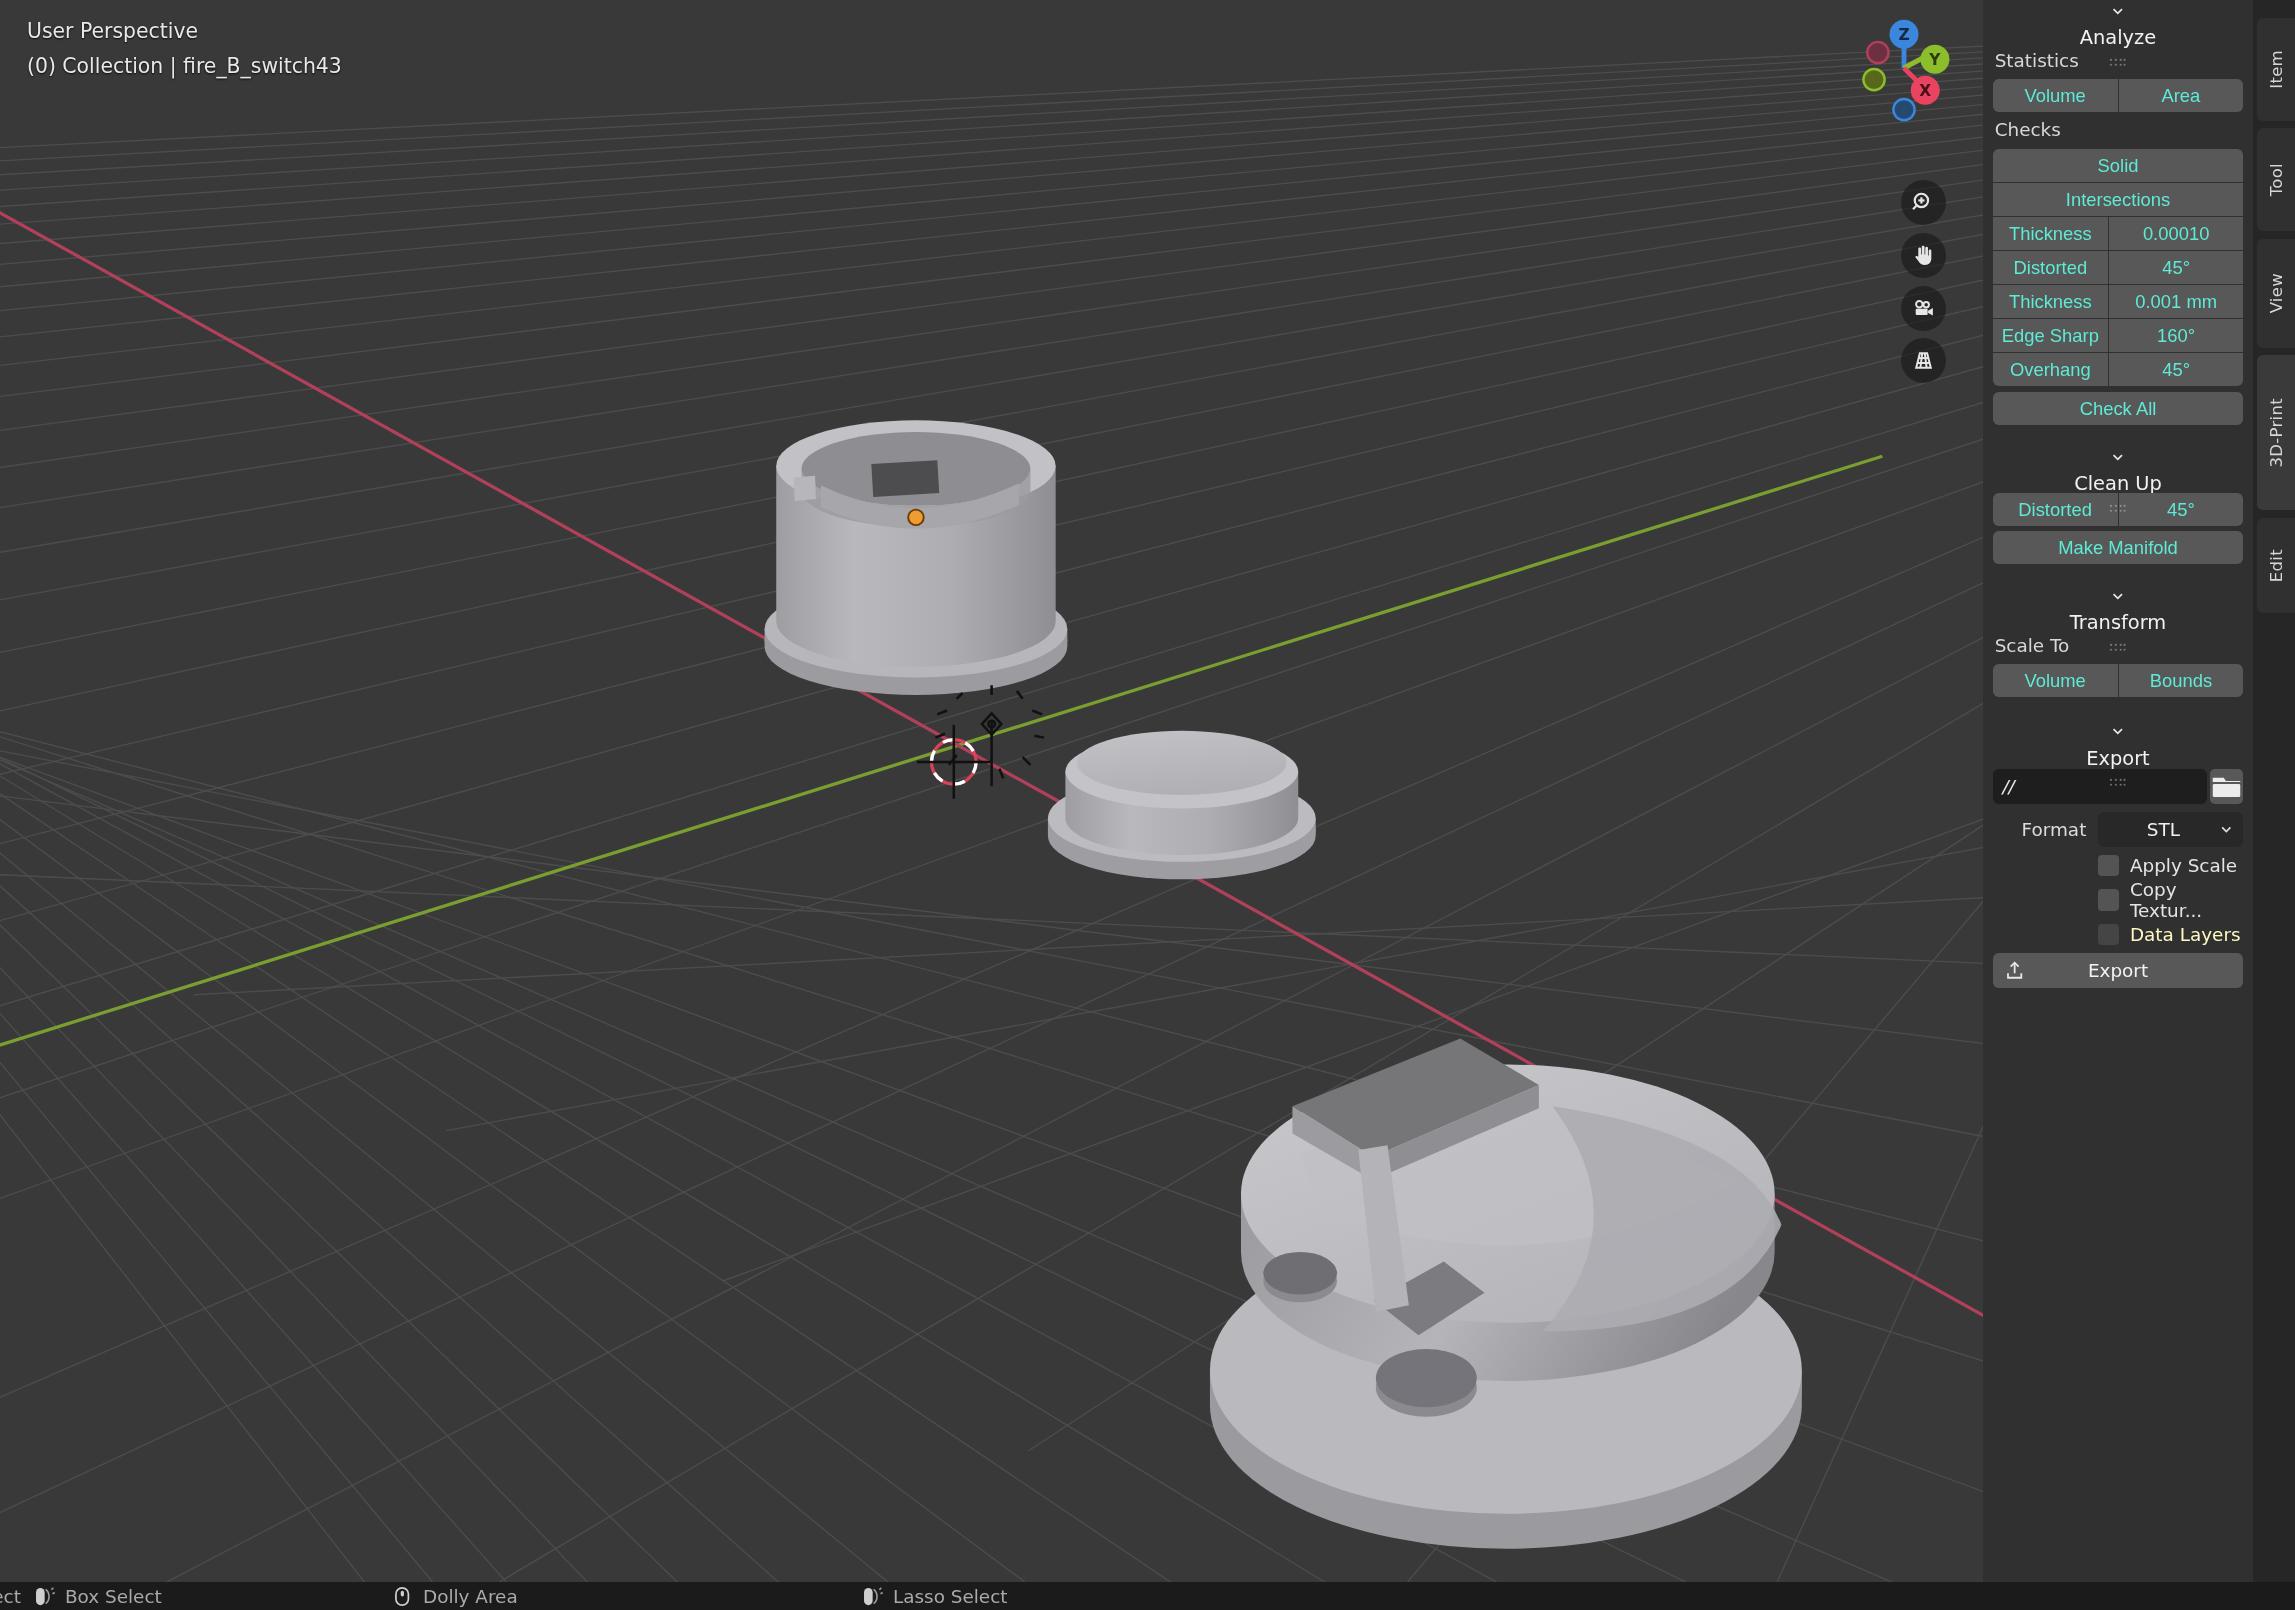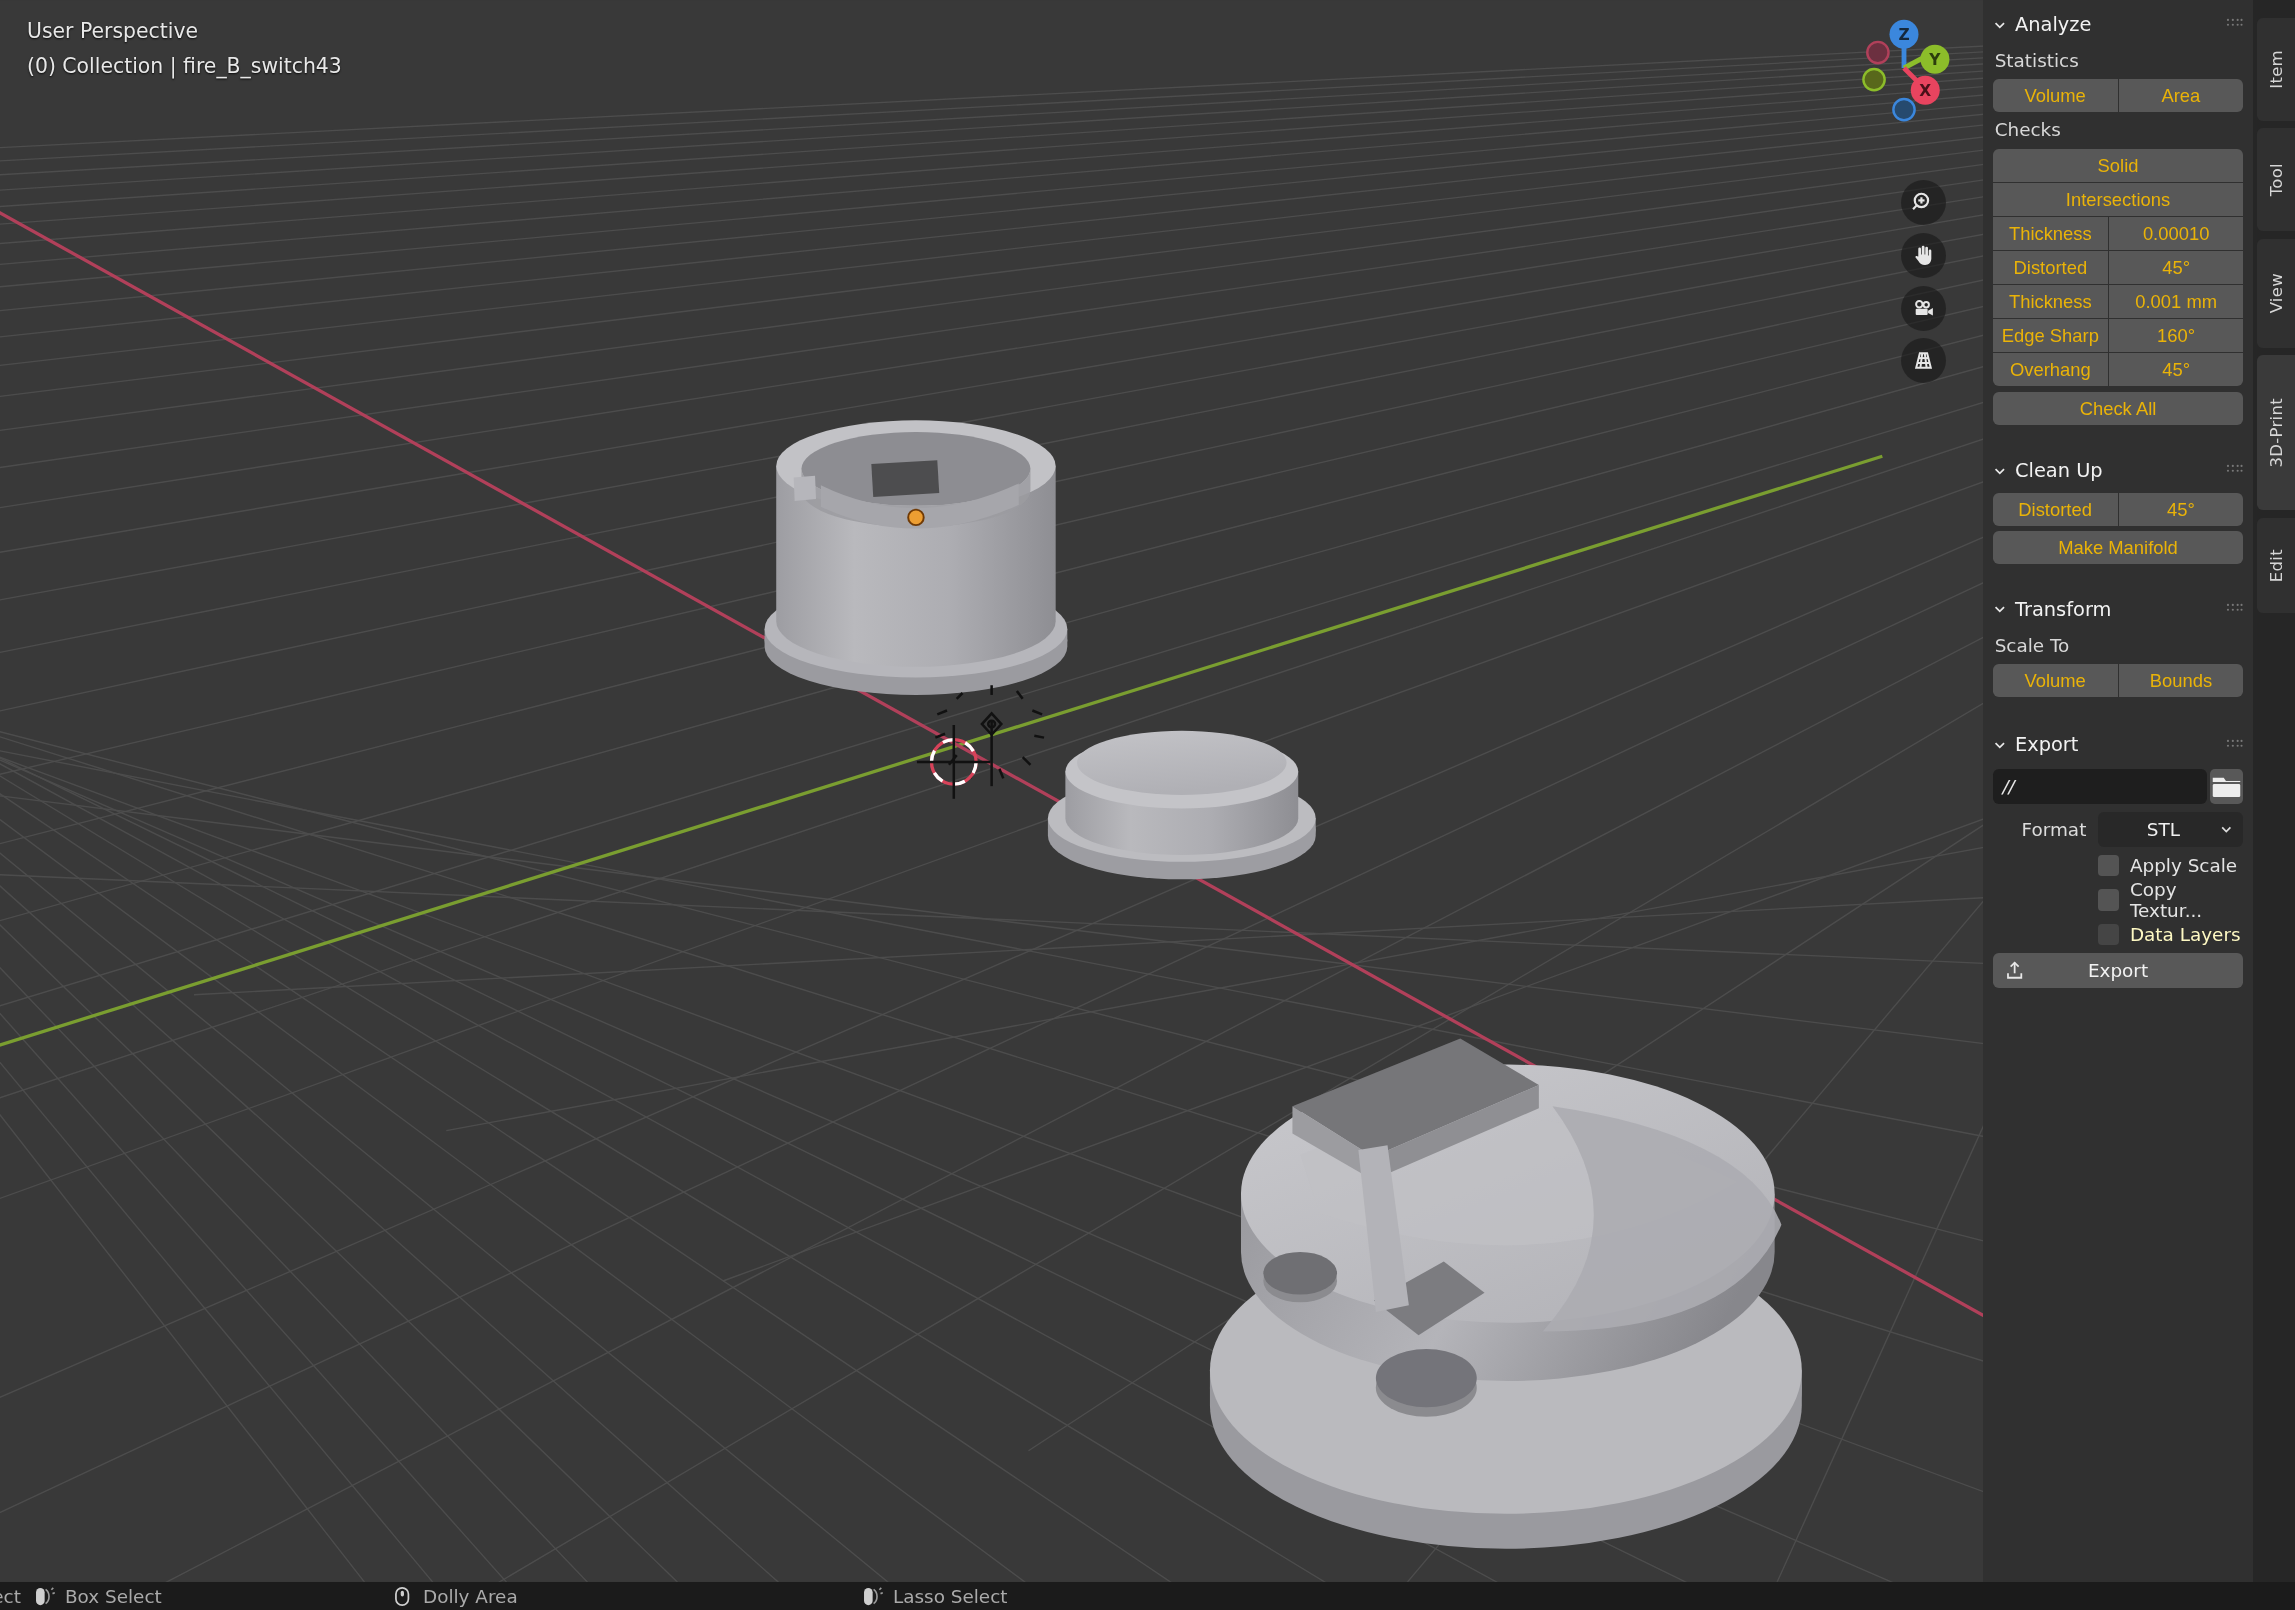--- a/index.html
+++ b/index.html
@@ -45,33 +45,33 @@
   #sidebar{
     position:absolute; right:43px; top:0; width:270px; height:1582px;
     background:#303030;
     overflow:hidden;
     font-size:18.4px; color:#e4e4e4;
   }
   .panel{ padding:0 3.9px; }
   .panel-header{
     display:flex; align-items:center; gap:8.7px;
     height:41px; padding:0 5.8px; margin-top:3.9px;
-    font-size:19.4px; color:#f2f2f2;
+    font-size:19.4px; color:#f2f2f2;flex-direction:column;
   }
   .chev{ width:13.6px; height:13.6px; flex:0 0 auto; }
   .panel-header .ttl{ flex:1; }
   .grip{
     width:17.5px; height:12.6px; opacity:.45; flex:0 0 auto;
   }
   .sublabel{
     padding:4.9px 7.8px 6.8px 7.8px; font-size:18.4px; color:#d8d8d8;
   }
   .row{ display:flex; padding:0 5.8px; }
   .btn{
-    background:#585858; color:#eab308;
+    background:#585858; color:#5eead4;
     height:33px; line-height:33px; text-align:center;
     font-size:18.4px; border:none; cursor:pointer;
     overflow:hidden; white-space:nowrap; text-overflow:ellipsis;
   }
   .btn.l{ border-radius:5.8px 0 0 5.8px; }
   .btn.r{ border-radius:0 5.8px 5.8px 0; margin-left:1px; }
   .btn.full{ border-radius:5.8px; width:100%; }
   .pair{ display:flex; width:100%; margin:1.9px 0; }
   .pair .btn{ flex:1 1 50%; }
 

